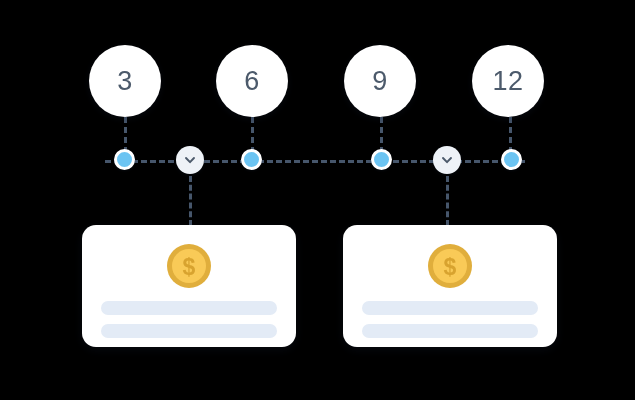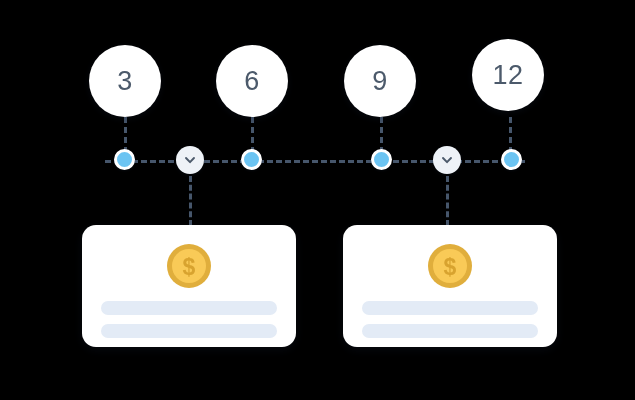--- a/index.html
+++ b/index.html
@@ -125,21 +125,21 @@
 
   <div class="bubble" style="left:89px; top:45px;">
     <span class="bubble-label">3</span>
   </div>
   <div class="bubble" style="left:216px; top:45px;">
     <span class="bubble-label">6</span>
   </div>
   <div class="bubble" style="left:344px; top:45px;">
     <span class="bubble-label">9</span>
   </div>
-  <div class="bubble" style="left:472px; top:39px;">
+  <div class="bubble" style="left:472px; top:45px;">
     <span class="bubble-label">12</span>
   </div>
 
   <div class="dot" style="left:114px; top:149px;"></div>
   <div class="dot" style="left:241px; top:149px;"></div>
   <div class="dot" style="left:371px; top:149px;"></div>
   <div class="dot" style="left:501px; top:149px;"></div>
 
   <div class="chev" style="left:176px; top:146px;">
     <svg width="14" height="14" viewBox="0 0 14 14" aria-hidden="true">

